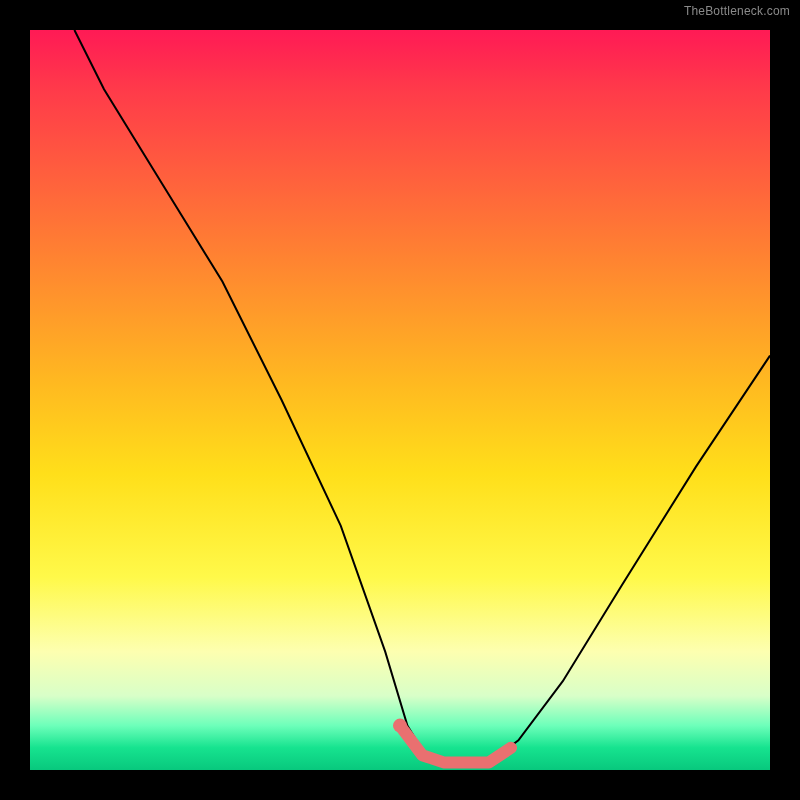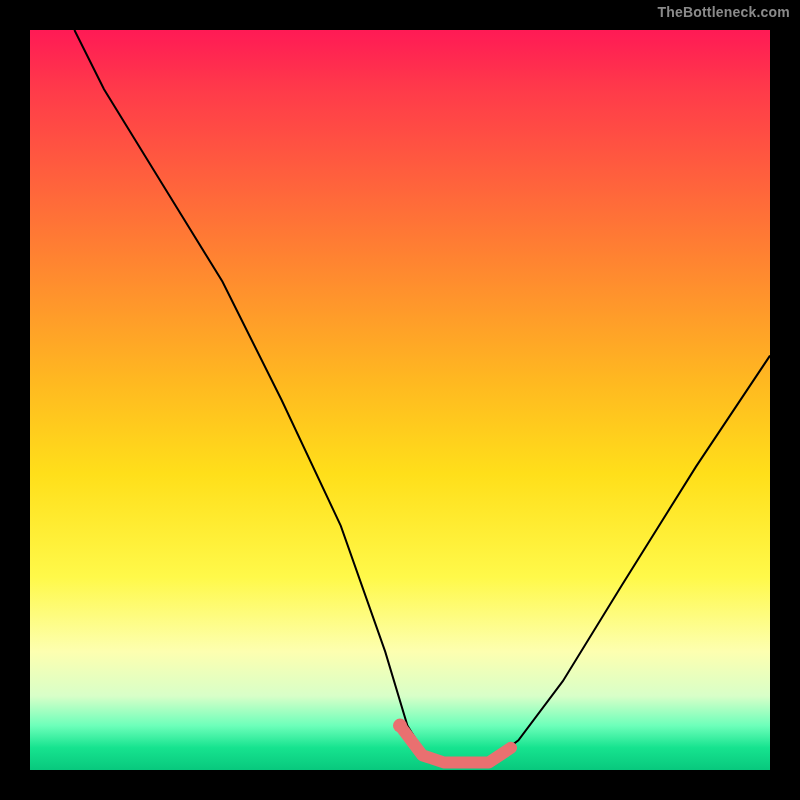--- a/index.html
+++ b/index.html
@@ -61,22 +61,22 @@
     stroke-linejoin: round;
   }
   .pink-dot {
     fill: #e97070;
   }
   .watermark {
     position: absolute;
     top: 4px;
     right: 10px;
     color: #8a8a8a;
-    font-size: 14px;
-    font-weight: 700;
+    font-size: 12px;
+    font-weight: 400;
     letter-spacing: 0.2px;
   }
 </style>
 </head>
 <body>
 
 <div class="frame">
 
   <div class="plot-area">
     <svg class="curve-svg" viewBox="0 0 740 740">

